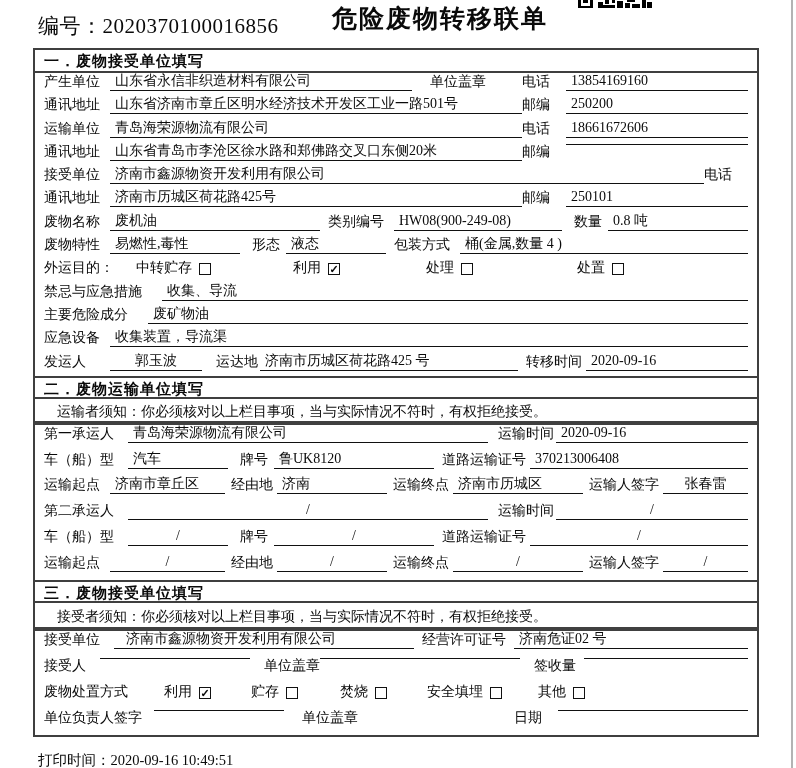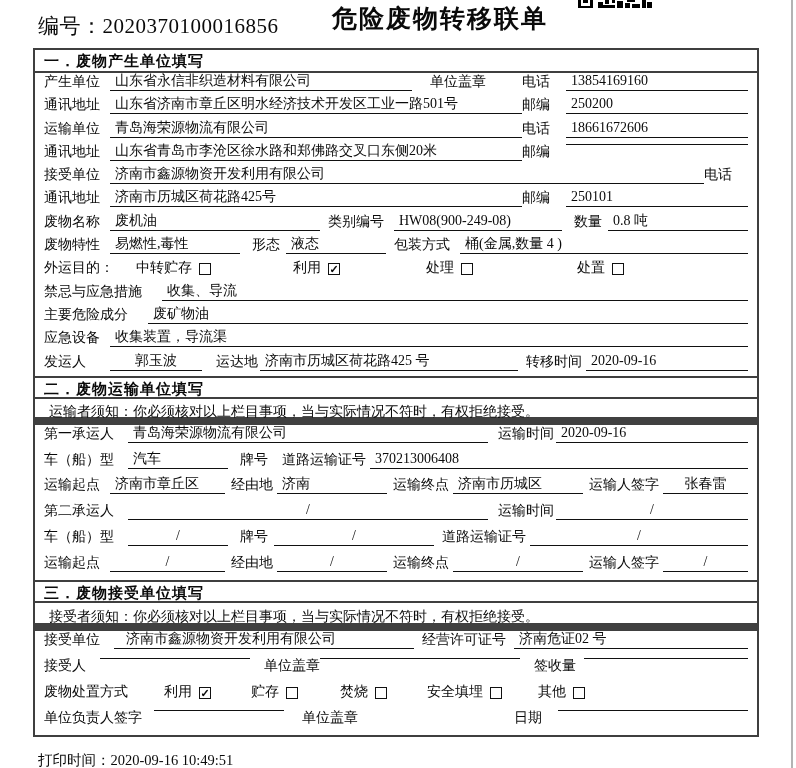--- a/index.html
+++ b/index.html
@@ -19,21 +19,21 @@
 
   .form-table {
     position:absolute; top:48px; left:33px; width:726px;
     border:2px solid #3f3f3f; background:#fff;
   }
   .sec-h {
     height:23px; line-height:22px; font-weight:bold; font-size:15px;
     padding-left:9px; border-bottom:2px solid #3f3f3f; letter-spacing:1px;
   }
   .sec-h.mid { border-top:2px solid #3f3f3f; }
-  .notice { height:26px; line-height:25px; padding-left:14px; border-bottom:8px solid #404040; }
+  .notice { height:26px; line-height:25px; padding-left:22px; border-bottom:4px solid #404040; }
 
   .r { display:flex; align-items:flex-start; padding:0 9px 4px 9px; }
   .s1 .r { height:23.3px; }
   .s2 .r { height:25.8px; }
   .s3 .r { height:26px; }
   .lbl { white-space:nowrap; flex:none; line-height:17px; }
   .u {
     border-bottom:1px solid #111; line-height:16px; padding:0 5px 1px 5px;
     white-space:nowrap; overflow:hidden; flex:none;
   }
@@ -73,21 +73,21 @@
       <rect x="64" y="0" width="4" height="8"></rect>
         <rect x="69" y="2" width="5" height="6"></rect>
     </g>
   </svg>
 
   <div class="right-edge"></div>
 
   <div class="form-table">
 
     <div class="s1">
-      <div class="sec-h">一．废物产生单位填写</div>
+      <div class="sec-h">一．废物接受单位填写</div>
 
       <div class="r">
         <span class="lbl" style="width:66px">产生单位</span>
         <span class="u grow">山东省永信非织造材料有限公司</span>
         <span class="plain" style="width:110px;padding-left:18px">单位盖章</span>
         <span class="lbl" style="width:44px">电话</span>
         <span class="u" style="width:182px">13854169160</span>
       </div>
 
       <div class="r">
@@ -195,20 +195,21 @@
         <span class="lbl" style="width:84px">第一承运人</span>
         <span class="u" style="width:360px">青岛海荣源物流有限公司</span>
         <span class="lbl" style="width:68px;padding-left:10px">运输时间</span>
         <span class="u grow">2020-09-16</span>
       </div>
 
       <div class="r">
         <span class="lbl" style="width:84px">车（船）型</span>
         <span class="u" style="width:100px">汽车</span>
         <span class="lbl" style="width:46px;padding-left:12px">牌号</span>
+        <span class="u" style="width:160px">鲁UK8120</span>
         <span class="lbl" style="width:96px;padding-left:8px">道路运输证号</span>
         <span class="u grow">370213006408</span>
       </div>
 
       <div class="r">
         <span class="lbl" style="width:66px">运输起点</span>
         <span class="u" style="width:115px">济南市章丘区</span>
         <span class="lbl" style="width:52px;padding-left:6px">经由地</span>
         <span class="u" style="width:110px">济南</span>
         <span class="lbl" style="width:66px;padding-left:6px">运输终点</span>

